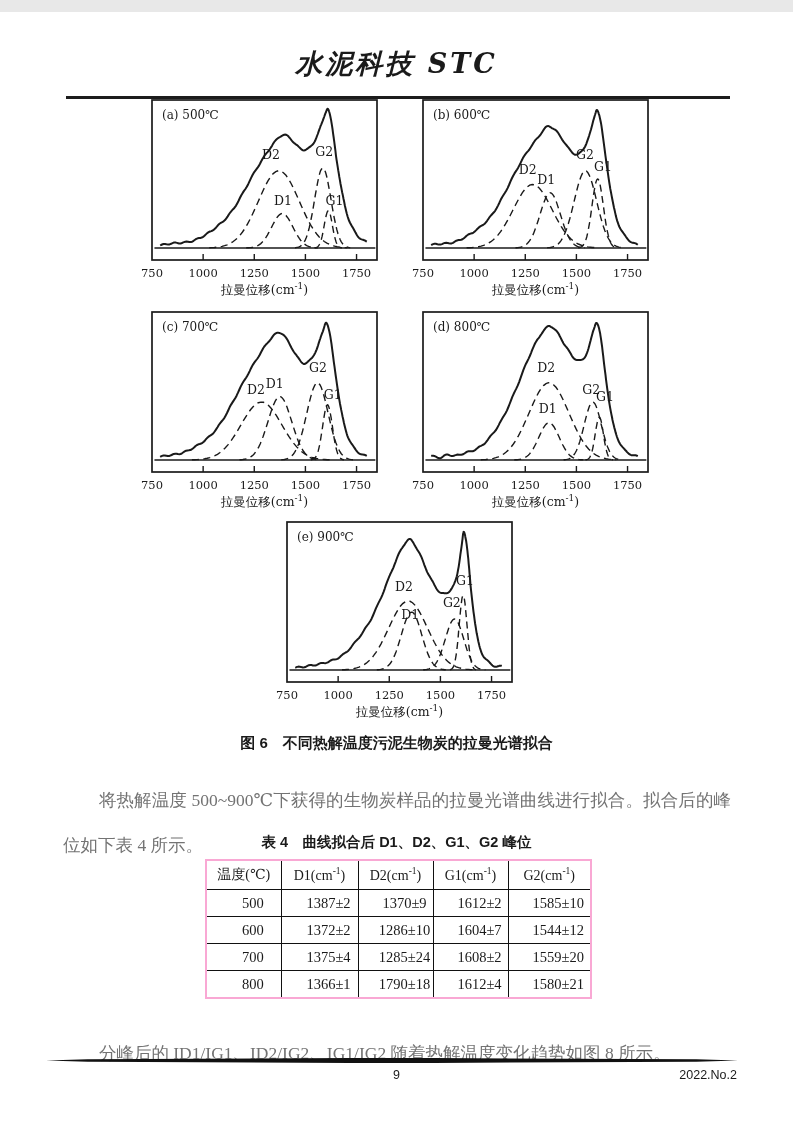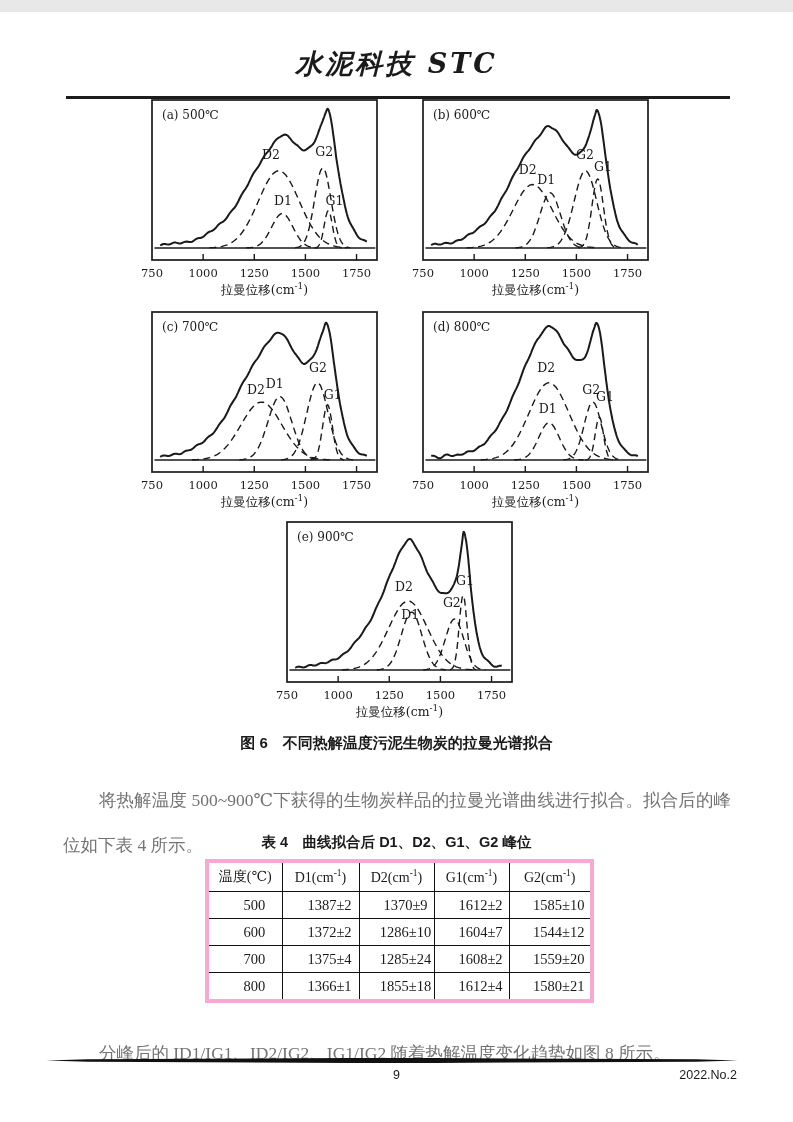--- a/index.html
+++ b/index.html
@@ -33,21 +33,21 @@
   }
   .para-intro{ top:748px; line-height:45px; }
   .para-after{ top:1008px; line-height:30px; }
   .table-title{
     position:absolute; top:821px; left:0; width:100%; text-align:center;
     font-size:14.5px; font-weight:bold;
     font-family:"Liberation Sans","DejaVu Sans",sans-serif;
   }
   table.peaks{
     position:absolute; left:205px; top:847px; border-collapse:collapse;
-    border:4px solid #f9a8d4; font-size:14.5px; table-layout:fixed;
+    border:2px solid #f9a8d4; font-size:14.5px; table-layout:fixed;
   }
   table.peaks th, table.peaks td{
     border:1.5px solid #111; text-align:center; vertical-align:middle;
     padding:0; font-weight:normal; font-family:"Liberation Serif","DejaVu Serif",serif;
   }
   table.peaks th{ height:28px; font-size:14px; }
   table.peaks td{ height:26px;padding-left:18px; }
   .c0{ width:75px; } .c1{ width:77px; } .c2{ width:75px; } .c3{ width:75px; } .c4{ width:83px; }
   sup{ font-size:9.5px; }
   .footer-rule{
@@ -233,21 +233,21 @@
         <tr>
           <td>700</td>
           <td>1375±4</td>
           <td>1285±24</td>
           <td>1608±2</td>
           <td>1559±20</td>
         </tr>
         <tr>
           <td>800</td>
           <td>1366±1</td>
-          <td>1855±18</td>
+          <td>1790±18</td>
           <td>1612±4</td>
           <td>1580±21</td>
         </tr>
       </tbody>
   </table>
 
   <p class="para para-after">分峰后的 ID1/IG1、ID2/IG2、IG1/IG2 随着热解温度变化趋势如图 8 所示。</p>
 
   <div class="footer-rule"></div>
   <div class="footer-page">9</div>

